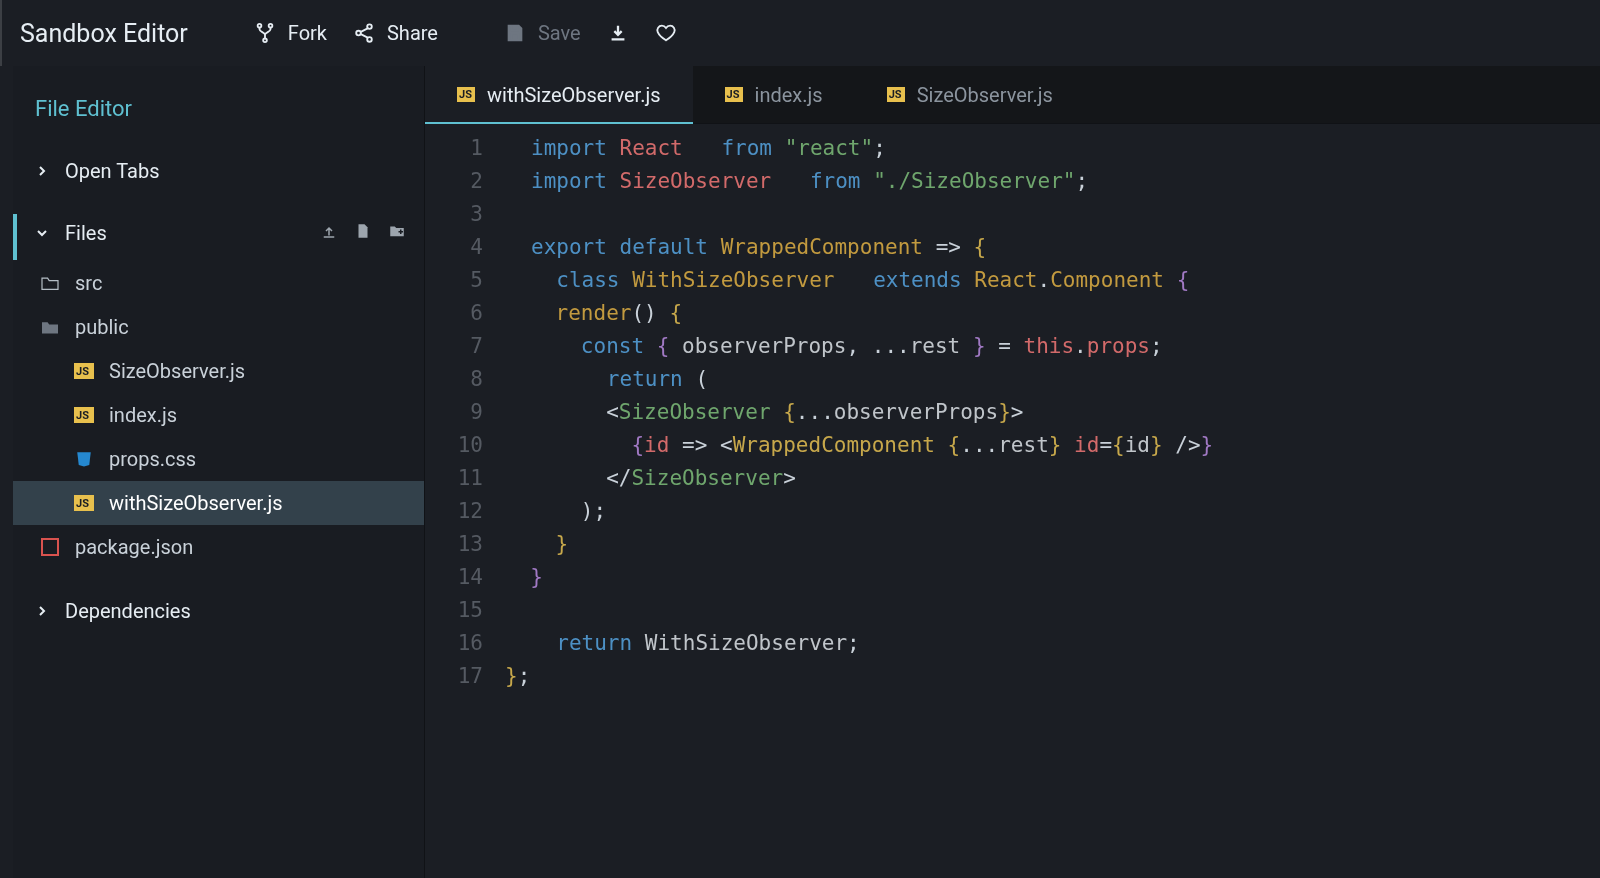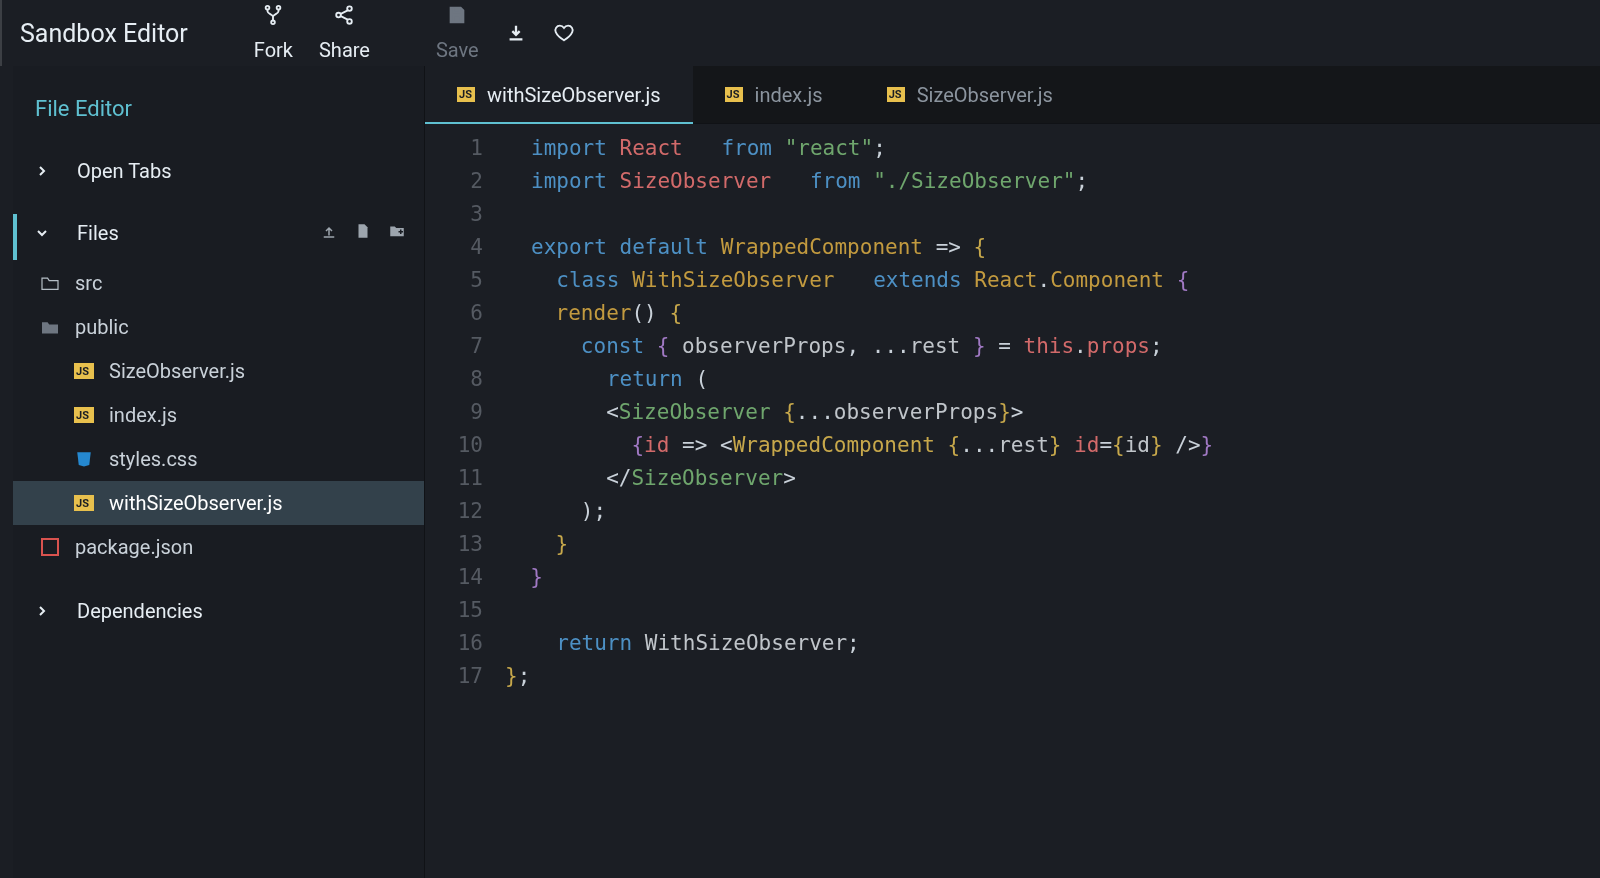--- a/index.html
+++ b/index.html
@@ -24,21 +24,20 @@
       font-size: 25px;
       font-weight: 400;
       color: #e6edf3;
       margin-right: 40px;
     }
     .topbar .action {
       display: flex; align-items: center; gap: 12px;
       font-size: 20px;
       color: #e6edf3;
       cursor: pointer;
-      flex-direction: column;
     }
     .topbar .action.muted { color: #6e7681; }
     .topbar .icon-btn { color: #e6edf3; cursor: pointer; }
     .topbar svg { width: 22px; height: 22px; display: block; }
     .topbar .action.muted svg path,
     .topbar .action.muted svg rect { stroke: #6e7681; fill: #6e7681; }
     .spacer-sm { width: 14px; }
 
     
     .workspace {
@@ -71,21 +70,21 @@
       color: #5fc0d1;
       font-size: 22px;
       padding: 0 0 26px 22px;
     }
     .side-section {
       display: flex; align-items: center;
       padding: 12px 18px 12px 22px;
       font-size: 20px;
       color: #e6edf3;
       cursor: pointer;
-      gap: 28px;
+      gap: 16px;
     }
     .side-section .chev { width: 14px; display:flex;justify-content:center; }
     .side-section .label { flex:1; }
     .side-section .tools { display:flex; gap:16px; color:#9da5ae; }
     .side-section .tools svg { width:18px; height:18px; }
     .tree { padding: 4px 0; }
     .tree-item {
       display:flex; align-items:center;
       gap:14px;
       padding: 10px 0 10px 26px;
@@ -296,21 +295,21 @@
           </span>
         <span>index.js</span>
       </div>
 
       <div class="tree-item depth-1">
         <span class="ficon ic-css">
           <svg width="20" height="18" viewBox="0 0 24 24" fill="#2588d0">
               <path d="M3 3h18l-2 17-7 2-7-2z"></path>
             </svg>
         </span>
-        <span>styles.css</span>
+        <span>props.css</span>
       </div>
 
       <div class="tree-item depth-1 active">
         <span class="ficon">
             <span class="ic-js">JS</span>
           </span>
         <span>withSizeObserver.js</span>
       </div>
 
       <div class="tree-item">

